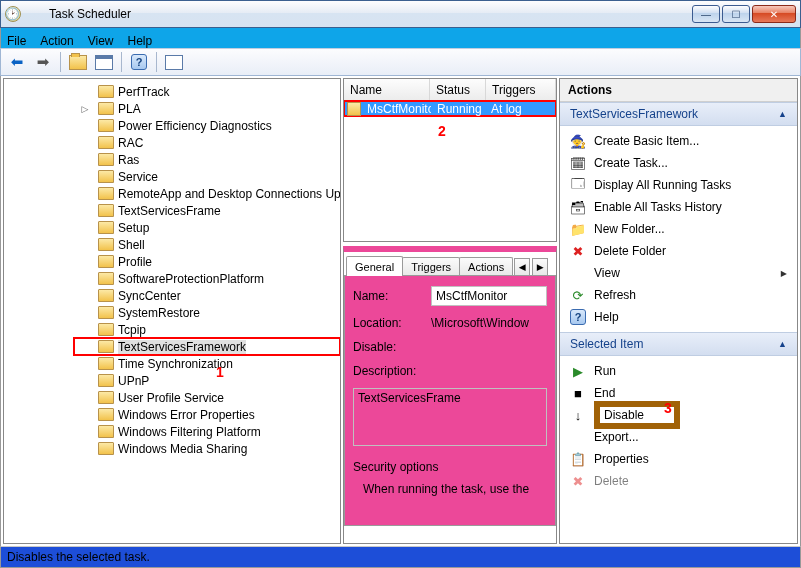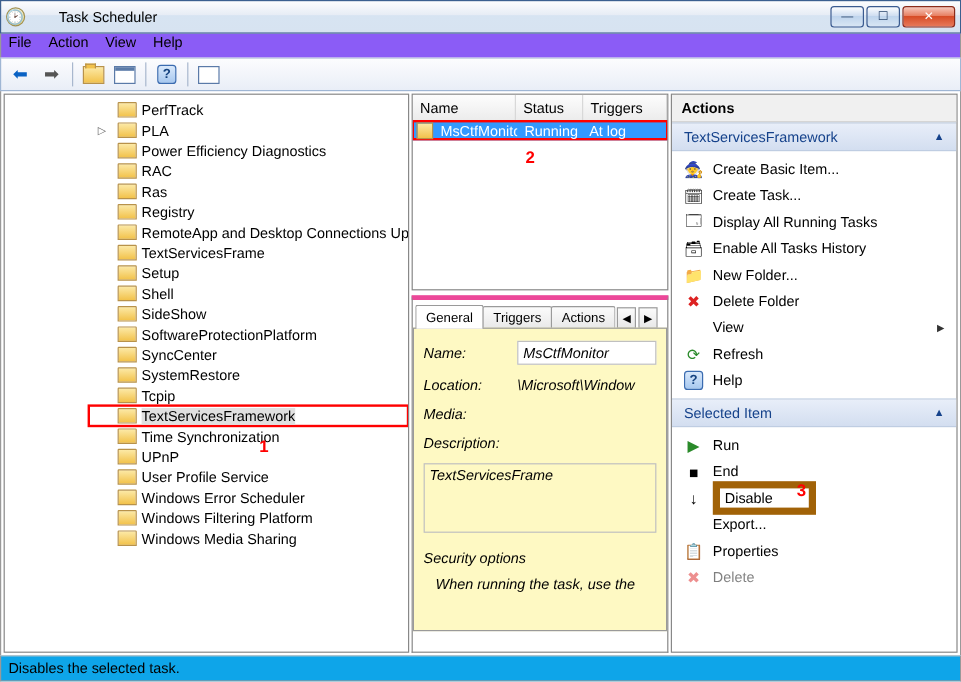--- a/index.html
+++ b/index.html
@@ -7,21 +7,21 @@
 
 
 .titlebar { height: 28px; background: linear-gradient(#fdfdfe, #e6ecf5 45%, #d7e4f2 46%, #d7e3f1); border: 1px solid #3b5f8f; display: flex; align-items: center; padding: 0 4px; position: relative; }
 .titlebar .title-icon { width: 16px; height: 16px; background: linear-gradient(#f5f0d4, #e6d98f); border: 1px solid #a09050; border-radius: 50%; margin-right: 6px; display: flex; align-items: center; justify-content: center; }
 .titlebar .title-text { color: #000; flex: 1; margin-left: 22px; }
 .titlebar .win-controls { display: flex; gap: 2px; }
 .titlebar .win-btn { width: 28px; height: 18px; border: 1px solid #3b5b90; border-radius: 3px; display: flex; align-items: center; justify-content: center; font-size: 10px; color: #2a456c; background: linear-gradient(#fdfdfe, #cfdef1 45%, #bdd3ec 46%, #d9e6f4); }
 .titlebar .win-btn.close { background: linear-gradient(#f6c9bd, #e77f61 45%, #d64a24 46%, #e7795a); color: #fff; border-color: #8b2a1a; width: 44px; }
 
 
-.menubar { height: 20px; display: flex; align-items: flex-start; padding: 0 6px; gap: 14px; border-left: 1px solid #999; border-right: 1px solid #999; background: #8b5cf6; }
+.menubar { height: 20px; display: flex; align-items: flex-end; padding: 0 6px; gap: 14px; border-left: 1px solid #999; border-right: 1px solid #999; background: #0ea5e9; }
 .menubar .menu-item { color: #000; cursor: default; }
 
 
 .toolbar { height: 28px; background: linear-gradient(#fcfcfe, #e9eef7); border: 1px solid #9fb6d4; border-top-color: #c0cde0; display: flex; align-items: center; padding: 0 4px; gap: 2px; }
 .toolbar .tb-btn { width: 24px; height: 22px; display: flex; align-items: center; justify-content: center; border: 1px solid transparent; }
 .toolbar .sep { width: 1px; height: 20px; background: #a8b7ce; margin: 0 3px; }
 
 
 .body-row { display: flex; height: 470px; border-left: 1px solid #999; border-right: 1px solid #999; }
 .pane { border: 1px solid #888; background: #fff; position: relative; overflow: hidden; }
@@ -46,47 +46,47 @@
 .task-header { display: flex; background: linear-gradient(#fdfdfd, #ececec); border-bottom: 1px solid #d0d0d0; height: 22px; align-items: center; }
 .task-header .col { padding: 0 6px; border-right: 1px solid #d8d8d8; height: 100%; display: flex; align-items: center; }
 .task-row { display: flex; height: 17px; align-items: center; background: #3399ff; color: #fff; border: 2px solid red; margin: -1px; position: relative; }
 .task-row .cell { padding: 0 6px; overflow: hidden; white-space: nowrap; }
 .task-row .row-icon { width: 14px; height: 14px; background: linear-gradient(#fce9a6, #f2c24b); border: 1px solid #b8924a; margin-left: 2px; flex: none; }
 .task-list-body { height: 120px; position: relative; }
 .middle-hscroll { height: 17px; overflow-x: scroll; overflow-y: hidden; }
 .middle-hscroll-inner { width: 300%; height: 1px; }
 
 
-.props { flex: 1; margin-top: 4px; border-top: 4px solid #ec4899; padding-top: 2px; display: flex; flex-direction: column; position: relative; }
+.props { flex: 1; margin-top: 4px; border-top: 6px solid #ec4899; padding-top: 2px; display: flex; flex-direction: column; position: relative; }
 .tabs { display: flex; align-items: flex-end; height: 22px; padding-left: 2px; }
 .tabs .tab { padding: 3px 8px; border: 1px solid #9a9a9a; border-bottom: none; background: linear-gradient(#fbfbfb, #e8e8e8); border-radius: 2px 2px 0 0; margin-right: -1px; font-size: 11px; }
 .tabs .tab.active { background: #fff; position: relative; z-index: 2; padding-top: 4px; }
 .tabs .tab-nav { width: 16px; height: 18px; border: 1px solid #9a9a9a; background: linear-gradient(#fbfbfb, #e8e8e8); margin-left: 2px; display: flex; align-items: center; justify-content: center; font-size: 9px; }
-.tab-body { border: 1px solid #9a9a9a; flex: 1; padding: 10px 8px; background: #fef9c3; margin-top: -1px; overflow: hidden; font-style: italic; }
+.tab-body { border: 1px solid #9a9a9a; flex: 1; padding: 10px 8px; background: #ec4899; margin-top: -1px; overflow: hidden; }
 .field-row { display: flex; margin-bottom: 10px; align-items: center; gap: 6px; }
 .field-row .fl { width: 72px; }
 .field-row .fv { border: 1px solid #c0c0c0; padding: 2px 4px; flex: 1; min-height: 18px; background: #fff; overflow: hidden; white-space: nowrap; }
 .desc-box { border: 1px solid #c0c0c0; height: 58px; padding: 2px 4px; overflow: hidden; }
 .sec-label { margin-top: 14px; }
 .sec-sub { margin-top: 8px; padding-left: 10px; white-space: nowrap; overflow: hidden; }
 
 
 .actions-title { background: #f0f0f0; padding: 4px 8px; font-weight: bold; border-bottom: 1px solid #cfcfcf; }
 .actions-section { background: linear-gradient(#e8eef9, #d3def0); padding: 4px 10px; color: #15428b; font-weight: normal; display: flex; justify-content: space-between; align-items: center; border-top: 1px solid #bfcde2; border-bottom: 1px solid #bfcde2; }
 .actions-section .collapse { font-size: 9px; color: #15428b; }
 .actions-list { padding: 4px 0; }
 .action-item { display: flex; align-items: center; height: 22px; padding: 0 10px; gap: 8px; white-space: nowrap; position: relative; }
 .action-item .ai { width: 16px; height: 16px; display: flex; align-items: center; justify-content: center; flex: none; font-size: 13px; }
 .action-item .ai-arrow { color: #333; font-size: 8px; margin-left: auto; }
 
 
 .annot { position: absolute; color: #f00; font-weight: bold; font-size: 14px; z-index: 50; font-family: Arial; }
 
 
-.statusbar { height: 22px; border: 1px solid #999; border-top: 1px solid #c8c8c8; padding: 3px 6px; background: #0ea5e9; }
+.statusbar { height: 22px; border: 1px solid #999; border-top: 1px solid #c8c8c8; padding: 3px 6px; background: #1d4ed8; }
 
 
 .i-arrow-l { color: #0a62c4; font-size: 15px; }
 .i-arrow-r { color: #555; font-size: 15px; }
 .i-folder-open { width: 18px; height: 15px; background: linear-gradient(#fce9a6, #f2c24b); border: 1px solid #b8924a; position: relative; }
 .i-folder-open::before { content: ""; position: absolute; top: -3px; left: 1px; width: 7px; height: 3px; background: #f2c24b; border: 1px solid #b8924a; border-bottom: none; }
 .i-pane1, .i-pane2 { width: 18px; height: 15px; border: 1px solid #5a7aa8; background: #fff; position: relative; }
 .i-pane1::after { content: ""; position: absolute; top: 0; height: 3px; background: #5a7aa8; left: 0; right: 0; }
 .i-help { width: 16px; height: 16px; border: 1px solid #3a6bb0; background: linear-gradient(#d8e8fb,#a7c8ef); border-radius: 3px; color: #14427f; font-weight: bold; display: flex; align-items: center; justify-content: center; font-size: 11px; }
 </style>
@@ -155,41 +155,41 @@
         <div class="tree-item">
           <span class="folder-icon"></span>
           <span class="label">RAC</span>
         </div>
         <div class="tree-item">
           <span class="folder-icon"></span>
           <span class="label">Ras</span>
         </div>
         <div class="tree-item">
           <span class="folder-icon"></span>
-          <span class="label">Registry</span>
+          <span class="label">Service</span>
         </div>
         <div class="tree-item">
           <span class="folder-icon"></span>
           <span class="label">RemoteApp and Desktop Connections Update</span>
         </div>
         <div class="tree-item">
           <span class="folder-icon"></span>
           <span class="label">TextServicesFrame</span>
         </div>
         <div class="tree-item">
           <span class="folder-icon"></span>
           <span class="label">Setup</span>
         </div>
         <div class="tree-item">
           <span class="folder-icon"></span>
           <span class="label">Shell</span>
         </div>
         <div class="tree-item">
           <span class="folder-icon"></span>
-          <span class="label">SideShow</span>
+          <span class="label">Profile</span>
         </div>
         <div class="tree-item">
           <span class="folder-icon"></span>
           <span class="label">SoftwareProtectionPlatform</span>
         </div>
         <div class="tree-item">
           <span class="folder-icon"></span>
           <span class="label">SyncCenter</span>
         </div>
         <div class="tree-item">
@@ -211,21 +211,21 @@
         <div class="tree-item">
           <span class="folder-icon"></span>
           <span class="label">UPnP</span>
         </div>
         <div class="tree-item">
           <span class="folder-icon"></span>
           <span class="label">User Profile Service</span>
         </div>
         <div class="tree-item">
           <span class="folder-icon"></span>
-          <span class="label">Windows Error Scheduler</span>
+          <span class="label">Windows Error Properties</span>
         </div>
         <div class="tree-item">
           <span class="folder-icon"></span>
           <span class="label">Windows Filtering Platform</span>
         </div>
         <div class="tree-item">
           <span class="folder-icon"></span>
           <span class="label">Windows Media Sharing</span>
         </div>
       </div>
@@ -263,21 +263,21 @@
       <div class="tab-body">
         <div class="field-row">
           <span class="fl">Name:</span>
           <span class="fv">MsCtfMonitor</span>
         </div>
         <div class="field-row">
           <span class="fl">Location:</span>
           <span>\Microsoft\Window</span>
         </div>
         <div class="field-row">
-          <span class="fl">Media:</span>
+          <span class="fl">Disable:</span>
         </div>
         <div class="field-row" style="align-items:flex-start">
           <span class="fl">Description:</span>
         </div>
         <div class="desc-box">TextServicesFrame</div>
         <div class="sec-label">Security options</div>
         <div class="sec-sub">When running the task, use the</div>
       </div>
       <div class="middle-hscroll scroll-h">
           <div class="middle-hscroll-inner"></div>

